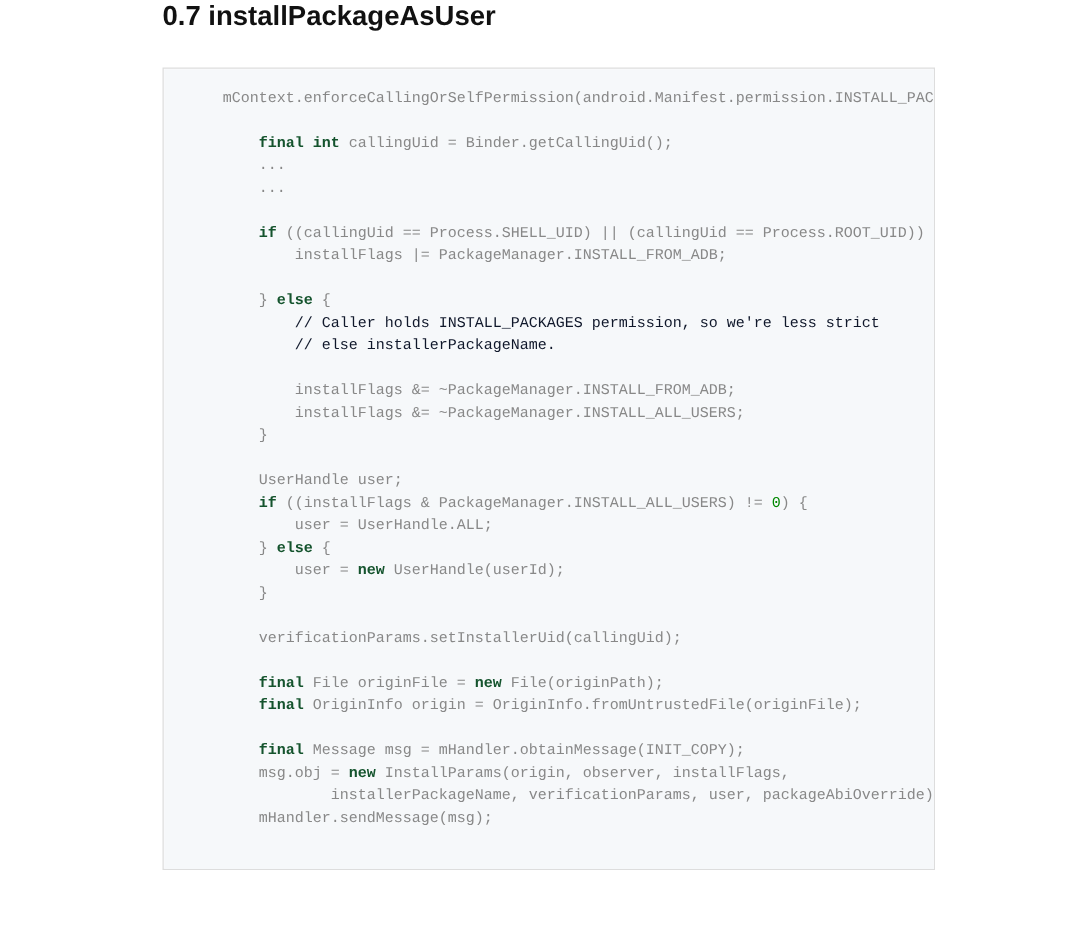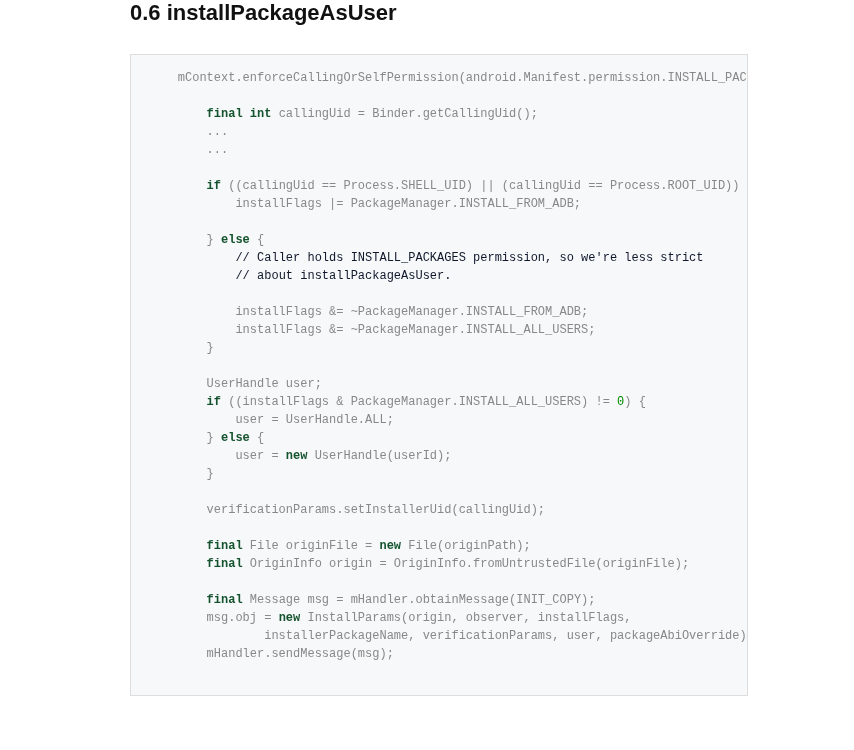--- a/index.html
+++ b/index.html
@@ -69,35 +69,35 @@
 </style>
 </head>
 <body>
 
 <div class="top-heading" style="visibility:hidden;height:0;margin:0;overflow:hidden">
   
   
   
 </div>
 
-<h2 class="section-heading">0.6 installPackageAsUser</h2>
+<h2 class="section-heading">0.7 installPackageAsUser</h2>
 
 <div class="code-wrap">
   <pre class="code" id="code-pre">    mContext.enforceCallingOrSelfPermission(android.Manifest.permission.INSTALL_PACKAGES, 
 
         <span class="kw">final</span> <span class="kw">int</span> callingUid = Binder.getCallingUid();
         ...
         ...
 
         <span class="kw">if</span> ((callingUid == Process.SHELL_UID) || (callingUid == Process.ROOT_UID)) {
             installFlags |= PackageManager.INSTALL_FROM_ADB;
 
         } <span class="kw">else</span> {
             <span class="cmt">// Caller holds INSTALL_PACKAGES permission, so we're less strict</span>
-            <span class="cmt">// about installPackageAsUser.</span>
+            <span class="cmt">// else installerPackageName.</span>
 
             installFlags &amp;= ~PackageManager.INSTALL_FROM_ADB;
             installFlags &amp;= ~PackageManager.INSTALL_ALL_USERS;
         }
 
         UserHandle user;
         <span class="kw">if</span> ((installFlags &amp; PackageManager.INSTALL_ALL_USERS) != <span class="num">0</span>) {
             user = UserHandle.ALL;
         } <span class="kw">else</span> {
             user = <span class="kw">new</span> UserHandle(userId);

